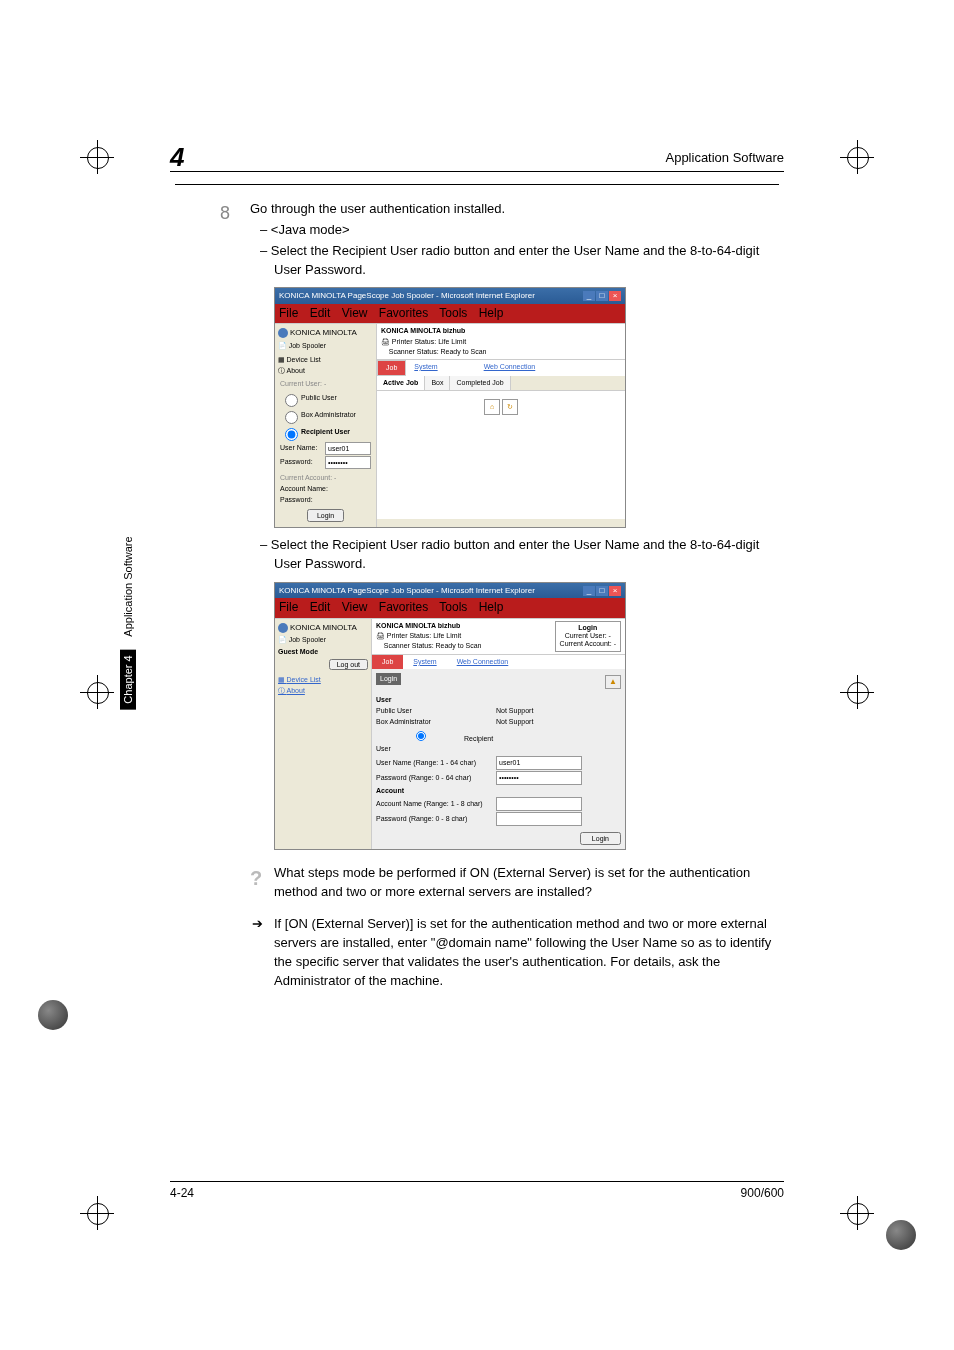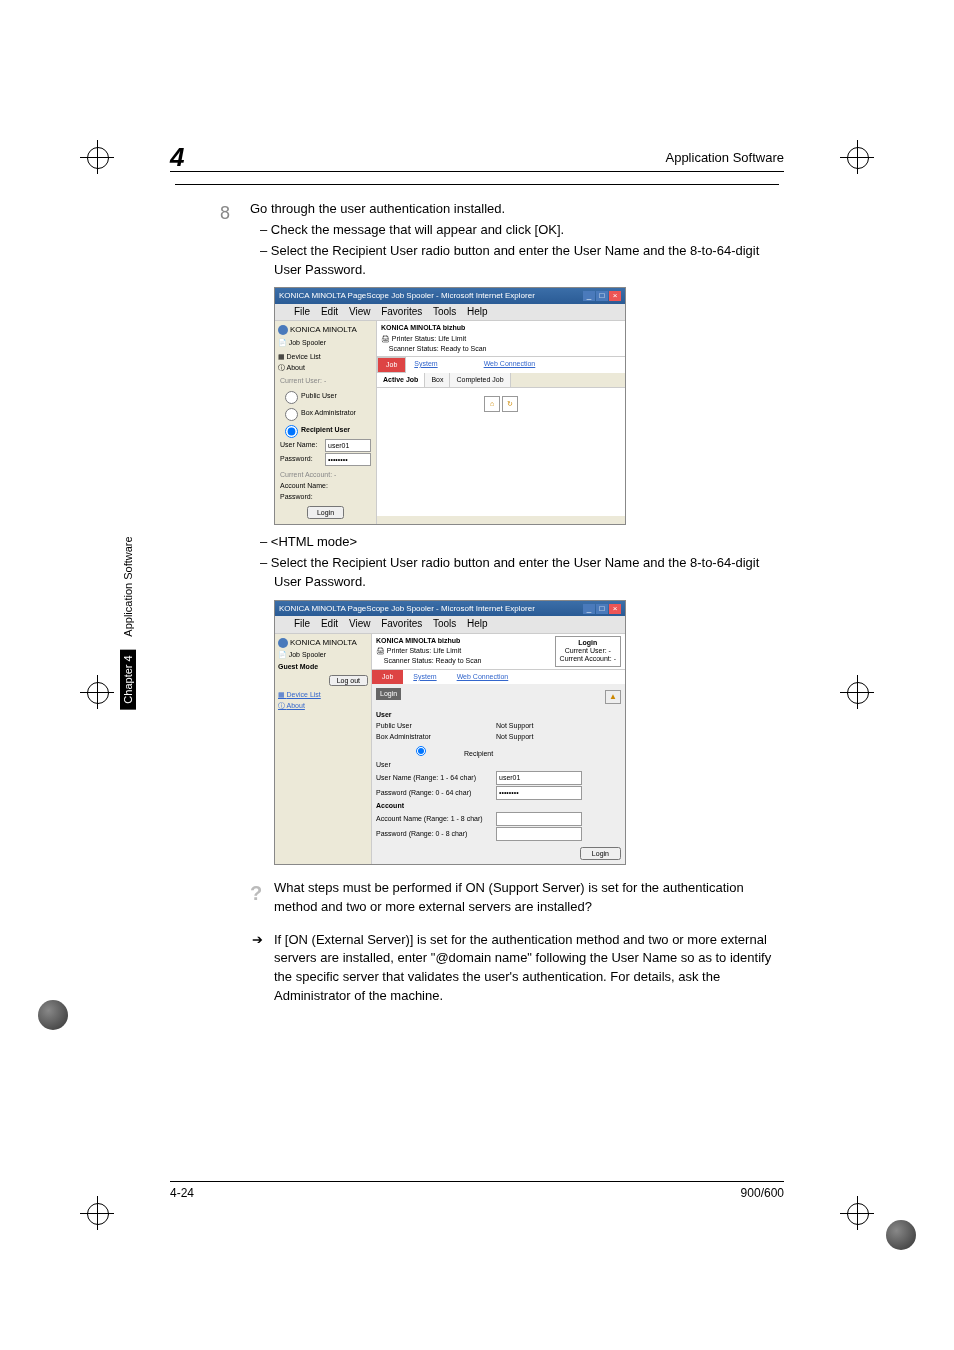--- a/index.html
+++ b/index.html
@@ -31,21 +31,21 @@
 .bul{margin-left:24px;text-indent:-14px;margin-top:2px}
 .bul:before{content:"– ";}
 .shot{margin:8px 0 8px 24px;border:1px solid #888;background:#fff;font-size:8px}
 .shot1{width:350px}
 .shot2{width:350px}
 .tbar{background:linear-gradient(#3b6ea8,#2a5b95);color:#fff;padding:2px 4px;display:flex;justify-content:space-between;align-items:center;font-size:8px}
 .tbar .winbtns span{display:inline-block;width:12px;height:10px;margin-left:1px;text-align:center;font-size:8px;line-height:10px}
 .winbtns .mn{background:#4a7abb}
 .winbtns .mx{background:#4a7abb}
 .winbtns .cl{background:#e55}
-.menubar{background:#e5e5e5;padding:1px 19px;font-size:10px;border-bottom:1px solid #ccc}
+.menubar{background:#b91c1c;padding:1px 4px;font-size:12px;border-bottom:1px solid #ccc}
 .menubar span{margin-right:8px}
 .iehdr{display:flex;background:#ece9d8}
 .iehdr .side{width:95px;border-right:1px solid #ccc;padding:3px}
 .iehdr .main{flex:1;padding:0}
 .logo-row{font-size:8px;font-weight:normal;margin-bottom:2px}
 .logo-row .bluedot{display:inline-block;width:10px;height:10px;background:#4a7abb;border-radius:50%;margin-right:2px;vertical-align:middle}
 .sub-row{font-size:7px}
 .dev-list{margin-top:4px;font-size:7px}
 .dev-list div{margin:1px 0}
 .status-hdr{background:#fff;padding:2px 4px;font-size:7px;border-bottom:1px solid #ccc}
@@ -137,21 +137,21 @@
     <div class="section-hdr">
       <span class="num">4</span>
       <span class="ttl">Application Software</span>
     </div>
 
     <div class="content">
       <div style="position:relative">
         <span class="step-num">8</span>
         <span>Go through the user authentication installed.</span>
       </div>
-      <div class="bul">Check the message that will appear and click [OK].</div>
+      <div class="bul">&lt;Java mode&gt;</div>
       <div class="bul">Select the Recipient User radio button and enter the User Name and the 8-to-64-digit User Password.</div>
 
       <div class="shot shot1">
         <div class="tbar">
           <span>KONICA MINOLTA PageScope Job Spooler - Microsoft Internet Explorer</span>
           <span class="winbtns"><span class="mn">_</span><span class="mx">□</span><span class="cl">×</span></span>
         </div>
         <div class="menubar">
           <span>File</span>
           <span>Edit</span>
@@ -218,21 +218,20 @@
             </div>
             <div class="pane">
               <div class="refresh-icons">
                 <span>⌂</span><span>↻</span>
               </div>
             </div>
           </div>
         </div>
       </div>
 
-      <div class="bul">&lt;HTML mode&gt;</div>
       <div class="bul">Select the Recipient User radio button and enter the User Name and the 8-to-64-digit User Password.</div>
 
       <div class="shot shot2">
         <div class="tbar">
           <span>KONICA MINOLTA PageScope Job Spooler - Microsoft Internet Explorer</span>
           <span class="winbtns"><span class="mn">_</span><span class="mx">□</span><span class="cl">×</span></span>
         </div>
         <div class="menubar">
           <span>File</span>
           <span>Edit</span>
@@ -303,21 +302,21 @@
                   <input type="password" style="">
                 </div>
               <div class="btm-login"><button>Login</button></div>
             </div>
           </div>
         </div>
       </div>
 
       <div class="qa">
         <span class="qmark">?</span>
-        <span>What steps must be performed if ON (Support Server) is set for the authentication method and two or more external servers are installed?</span>
+        <span>What steps mode be performed if ON (External Server) is set for the authentication method and two or more external servers are installed?</span>
       </div>
       <div class="qa">
         <span class="arrow">➔</span>
         <span>If [ON (External Server)] is set for the authentication method and two or more external servers are installed, enter "@domain name" following the User Name so as to identify the specific server that validates the user's authentication. For details, ask the Administrator of the machine.</span>
       </div>
 
     </div>
 
     <div class="footer">
       <span>4-24</span>

